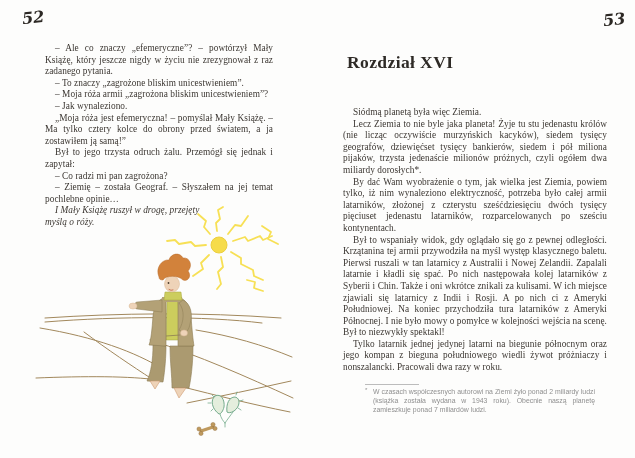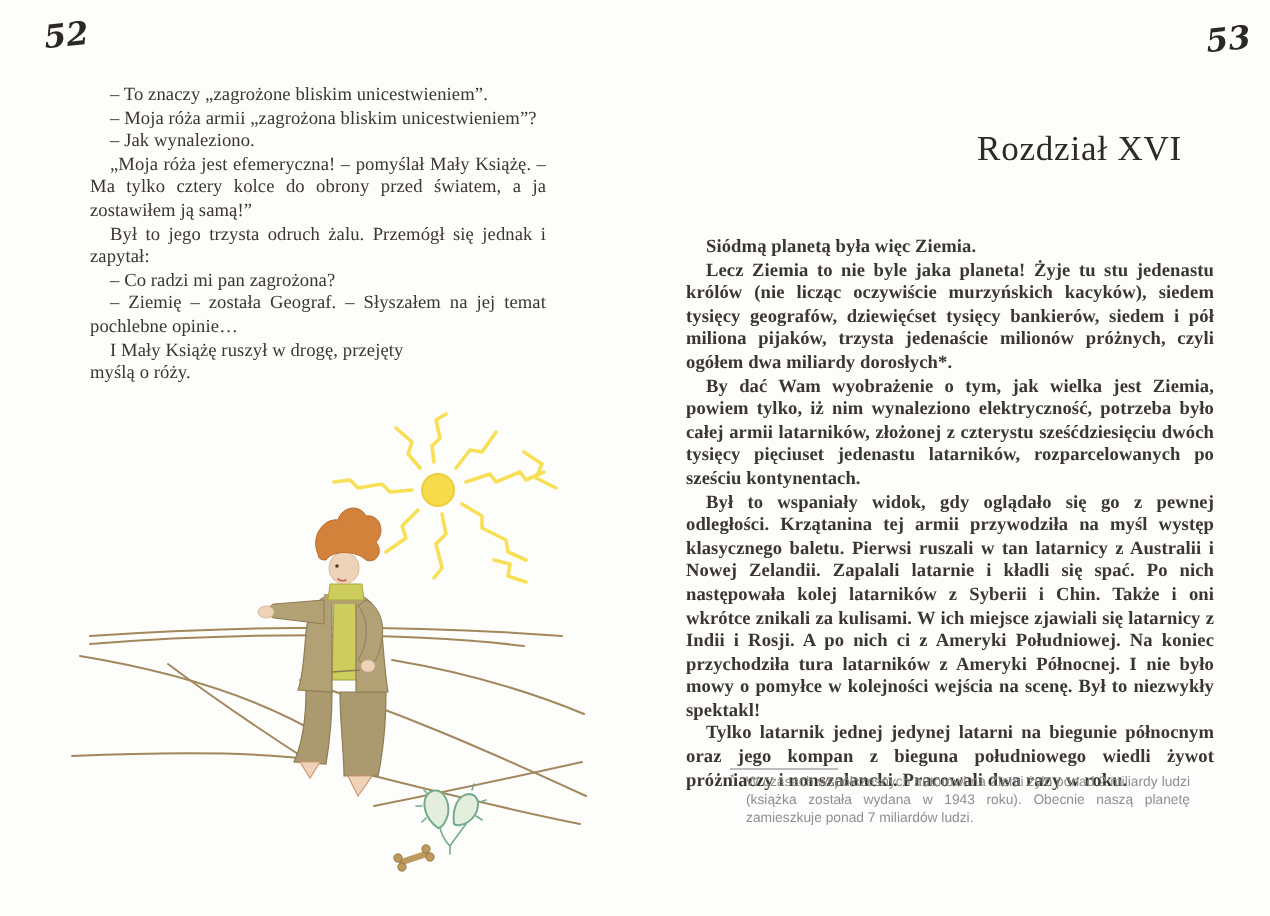--- a/index.html
+++ b/index.html
@@ -19,31 +19,31 @@
   }
   .pn-left  { left:22px; top:8px; }
   .pn-right { left:286px; top:10px; }
 
   .body-text {
     text-align:justify; font-size:9.3px; line-height:11.6px;
     letter-spacing:.05px;
   }
   .body-text p { margin:0; text-indent:10px; }
   .left-body { position:absolute; left:45px; top:43px; width:228px; }
-  .left-body p.narrow { width:165px; text-align:left; }
+  .left-body p.narrow { width:165px; text-align:left;font-style:italic; }
 
   .illo { position:absolute; left:0; top:0; }
 
   .right-col { position:absolute; left:26px; top:46px; width:264px; }
   .chapter {
-    margin:16px; text-align:right; font-size:17.5px; line-height:24px;
-    font-weight:400; letter-spacing:.4px; color:#2e2a26;
+    margin:4px; text-align:left; font-size:17.5px; line-height:24px;
+    font-weight:700; letter-spacing:.4px; color:#2e2a26;
     font-family:"Liberation Serif", serif;
   }
-  .right-body { margin-top:33px;font-weight:bold; }
+  .right-body { margin-top:33px; }
 
   .footnote {
     position:absolute; left:26px; top:384px; width:252px;
     font-family:"Liberation Sans", sans-serif;
     font-size:6.9px; line-height:9px; color:#8f8f8f; text-align:justify;
   }
   .fn-rule { margin-left:22px; width:54px; border-top:1px solid #bcbcbc; margin-bottom:2px; }
   .fn-body { position:relative; padding-left:30px; }
   .fn-marker { position:absolute; left:22px; top:-1px; font-size:6px; }
 </style>
@@ -134,20 +134,21 @@
         <circle cx="199" cy="429" r="2.1" fill="#bf9a5e" stroke="#8a6434" stroke-width="0.4"></circle>
         <circle cx="201" cy="433.5" r="2.1" fill="#bf9a5e" stroke="#8a6434" stroke-width="0.4"></circle>
         <circle cx="213" cy="424.5" r="2.1" fill="#bf9a5e" stroke="#8a6434" stroke-width="0.4"></circle>
         <circle cx="215" cy="428.5" r="2.1" fill="#bf9a5e" stroke="#8a6434" stroke-width="0.4"></circle>
       </g>
     </svg>
 
     <div class="pagenum pn-left">52</div>
 
     <div class="body-text left-body">
+      <p>– Ale co znaczy „efemeryczne”? – powtórzył Mały Książę, który jeszcze nigdy w życiu nie zrezygnował z raz zadanego pytania.</p>
       <p>– To znaczy „zagrożone bliskim unicestwieniem”.</p>
       <p>– Moja róża armii „zagrożona bliskim unicestwieniem”?</p>
       <p>– Jak wynaleziono.</p>
       <p>„Moja róża jest efemeryczna! – pomyślał Mały Książę. – Ma tylko cztery kolce do obrony przed światem, a ja zostawiłem ją samą!”</p>
       <p>Był to jego trzysta odruch żalu. Przemógł się jednak i zapytał:</p>
       <p>– Co radzi mi pan zagrożona?</p>
       <p>– Ziemię – została Geograf. – Słyszałem na jej temat pochlebne opinie…</p>
       <p class="narrow">I Mały Książę ruszył w drogę, przejęty myślą o róży.</p>
     </div>
   </section>

